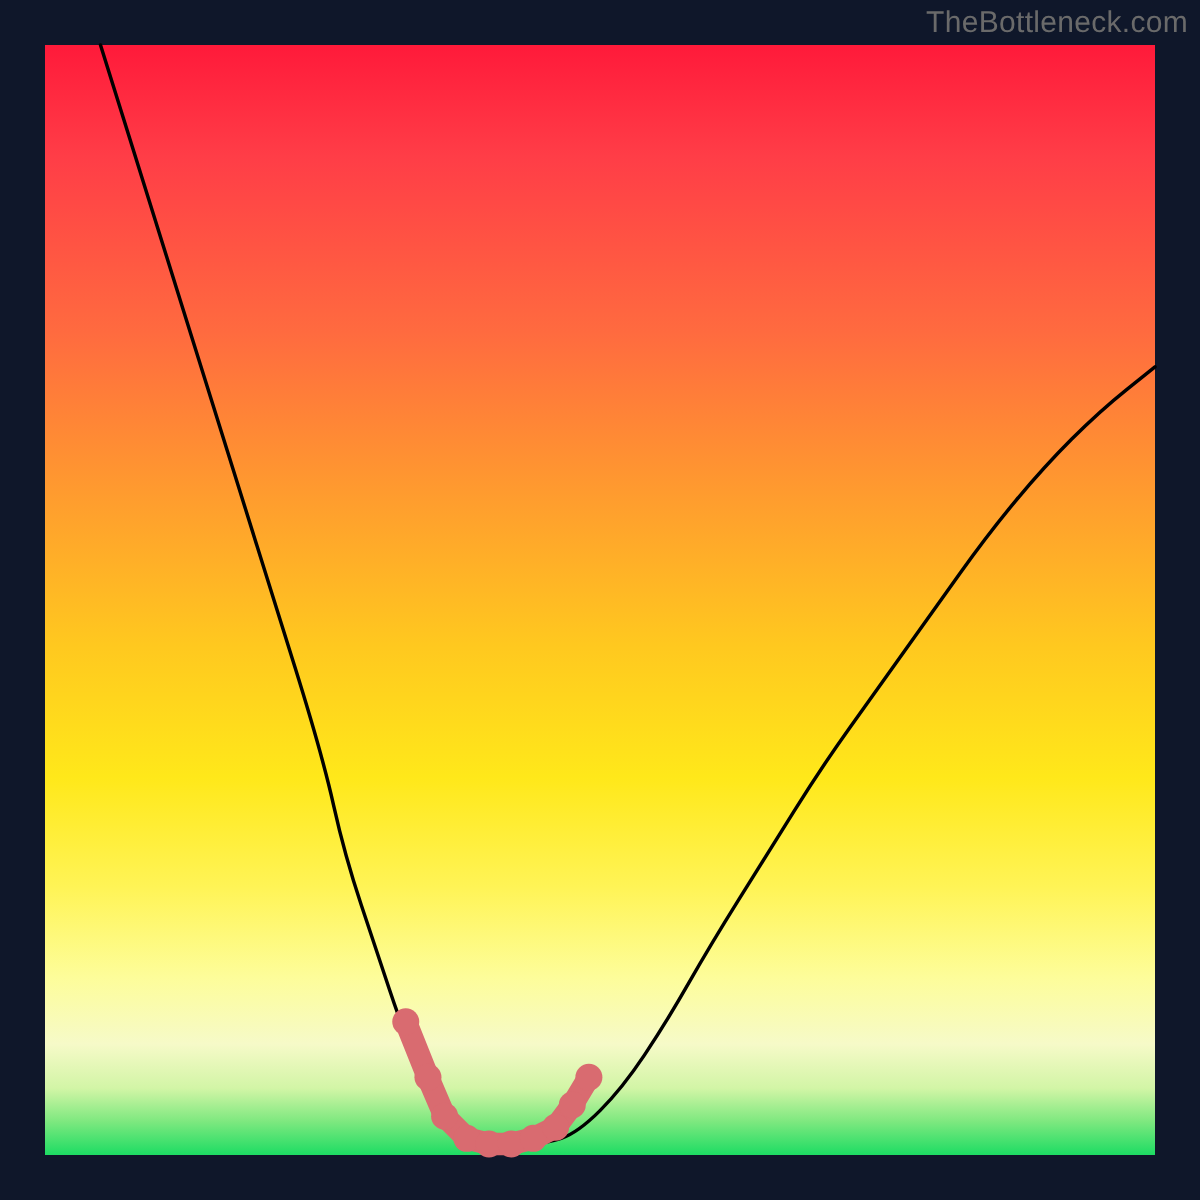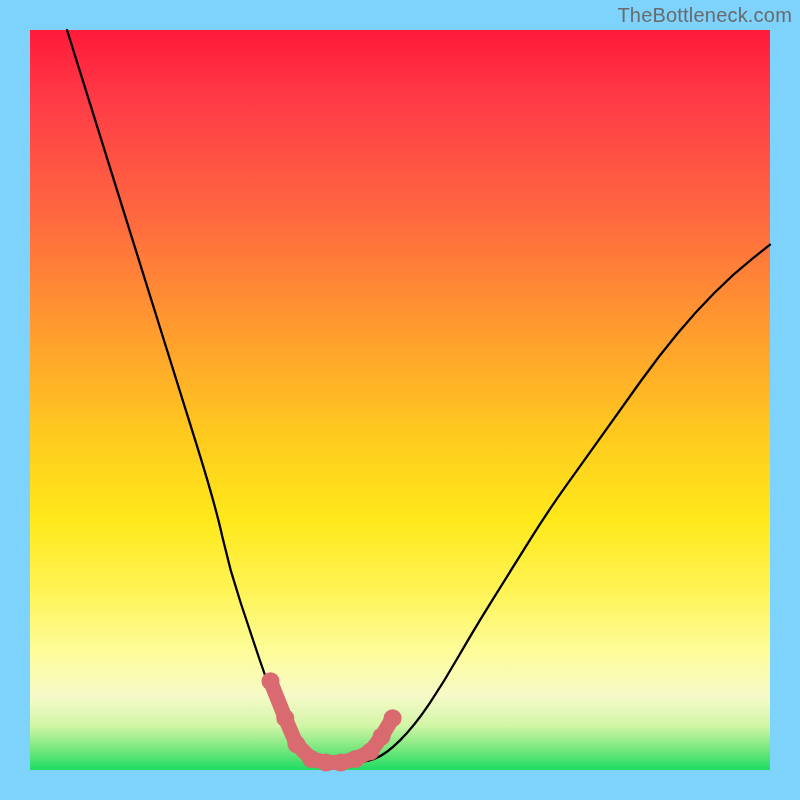--- a/index.html
+++ b/index.html
@@ -10,21 +10,21 @@
     background: #000;
     overflow: hidden;
     font-family: Arial, Helvetica, sans-serif;
   }
   .frame {
     position: absolute;
     left: 0;
     top: 0;
     width: 800px;
     height: 800px;
-    background: #7dd3fc;
+    background: #0f172a;
   }
   .plot {
     position: absolute;
     left: 30px;
     top: 30px;
     width: 740px;
     height: 740px;
     
     background: linear-gradient(
       to bottom,

